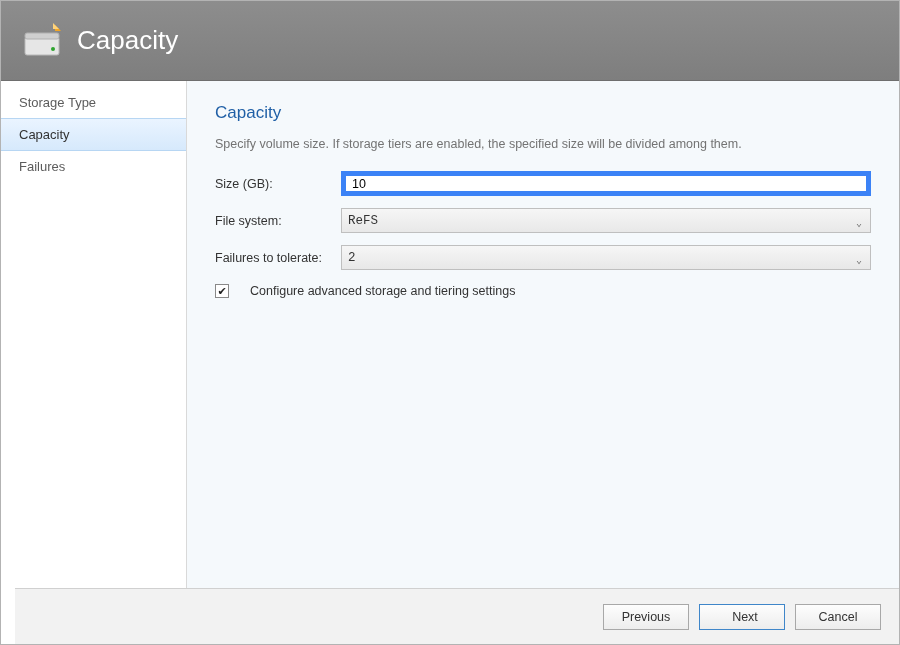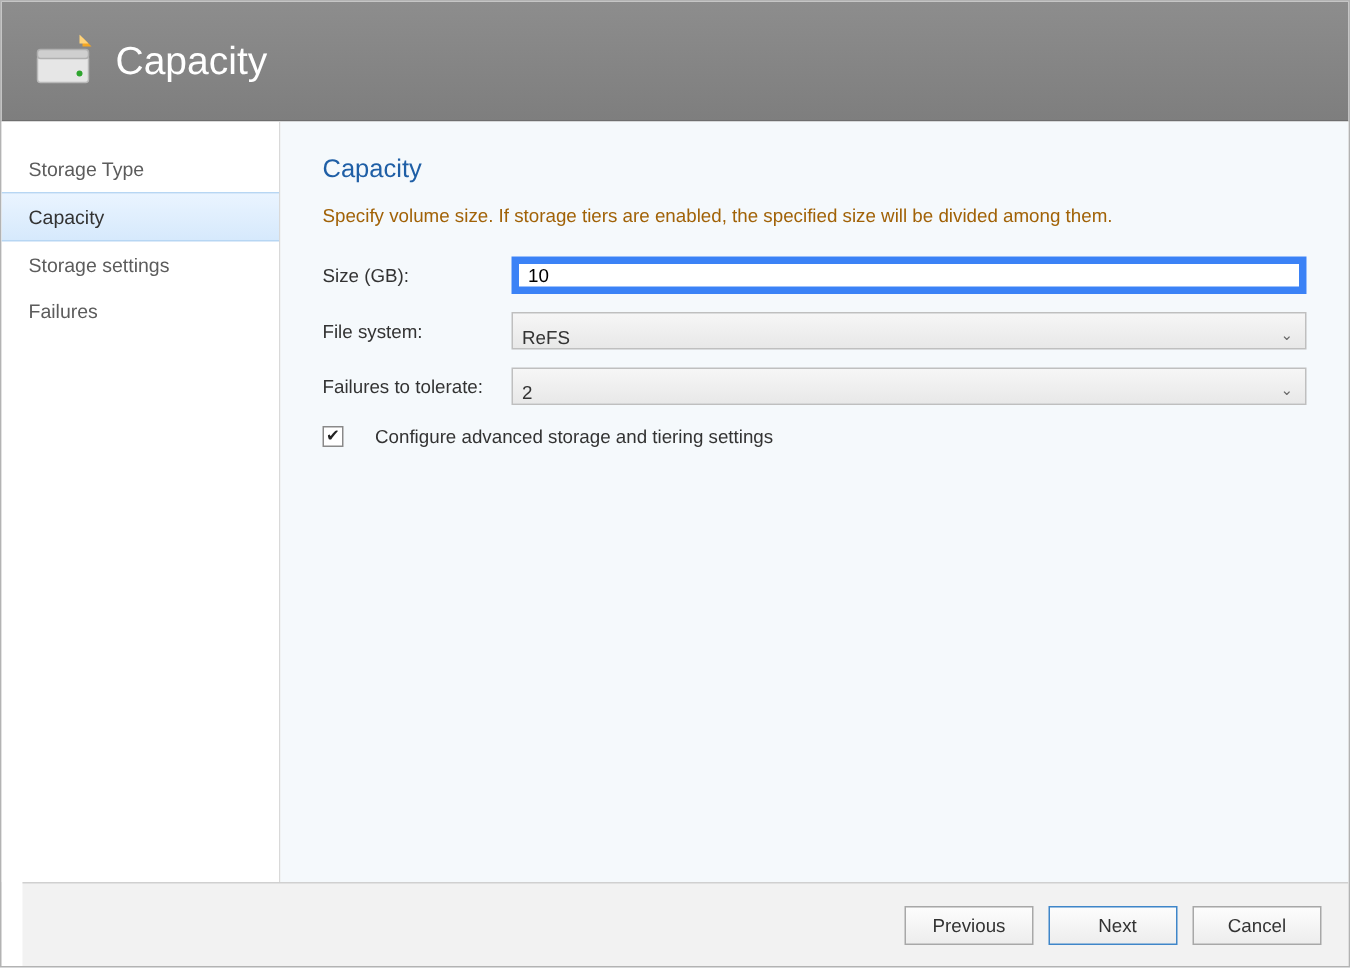--- a/index.html
+++ b/index.html
@@ -32,21 +32,21 @@
     .drive-icon svg { display: block; }
     .body {
       flex: 1;
       display: flex;
       min-height: 0;
     }
     .sidebar {
       width: 186px;
       background: #fff;
       border-right: 1px solid #d9d9d9;
-      padding-top: 16px;
+      padding-top: 6px;
     }
     .sidebar-item {
       padding: 8px 18px;
       font-size: 13px;
       color: #5c5c5c;
       cursor: default;
     }
     .sidebar-item.active {
       background: linear-gradient(#eaf4ff, #d6e9fc);
       border-top: 1px solid #b7d6f3;
@@ -62,21 +62,21 @@
       min-width: 0;
     }
     .panel-title {
       color: #1f5fa6;
       font-size: 17px;
       font-weight: 400;
       margin-bottom: 14px;
     }
     .panel-desc {
       font-size: 12.5px;
-      color: #a16207;
+      color: #737373;
       margin-bottom: 20px;
     }
     .form-row {
       display: flex;
       align-items: center;
       margin-bottom: 12px;
     }
     .form-label {
       width: 126px;
       font-size: 12.5px;
@@ -91,25 +91,25 @@
       font-family: inherit;
       font-size: 12.5px;
       background: #fff;
     }
     .select {
       flex: 1;
       height: 25px;
       border: 1px solid #bfbfbf;
       background: linear-gradient(#f6f6f6, #e8e8e8);
       padding: 0 24px 0 6px;
-      font-family: Liberation Sans, sans-serif;
+      font-family: Liberation Mono, monospace;
       font-size: 12.5px;
       position: relative;
       display: flex;
-      align-items: flex-end;
+      align-items: center;
       cursor: default;
     }
     .select .chev {
       position: absolute;
       right: 8px;
       top: 50%;
       transform: translateY(-30%);
       color: #666;
       font-size: 10px;
       pointer-events: none;
@@ -179,23 +179,20 @@
 
 <div class="body">
   <div class="sidebar">
     <div class="sidebar-item">
       <span>Storage Type</span>
     </div>
     <div class="sidebar-item active">
       <span>Capacity</span>
     </div>
     <div class="sidebar-item">
-      <span>Storage settings</span>
-    </div>
-    <div class="sidebar-item">
       <span>Failures</span>
     </div>
   </div>
 
   <div class="content">
     <div class="panel-title">Capacity</div>
     <div class="panel-desc">Specify volume size. If storage tiers are enabled, the specified size will be divided among them.</div>
 
     <div class="form-row">
       <span class="form-label">Size (GB):</span>

